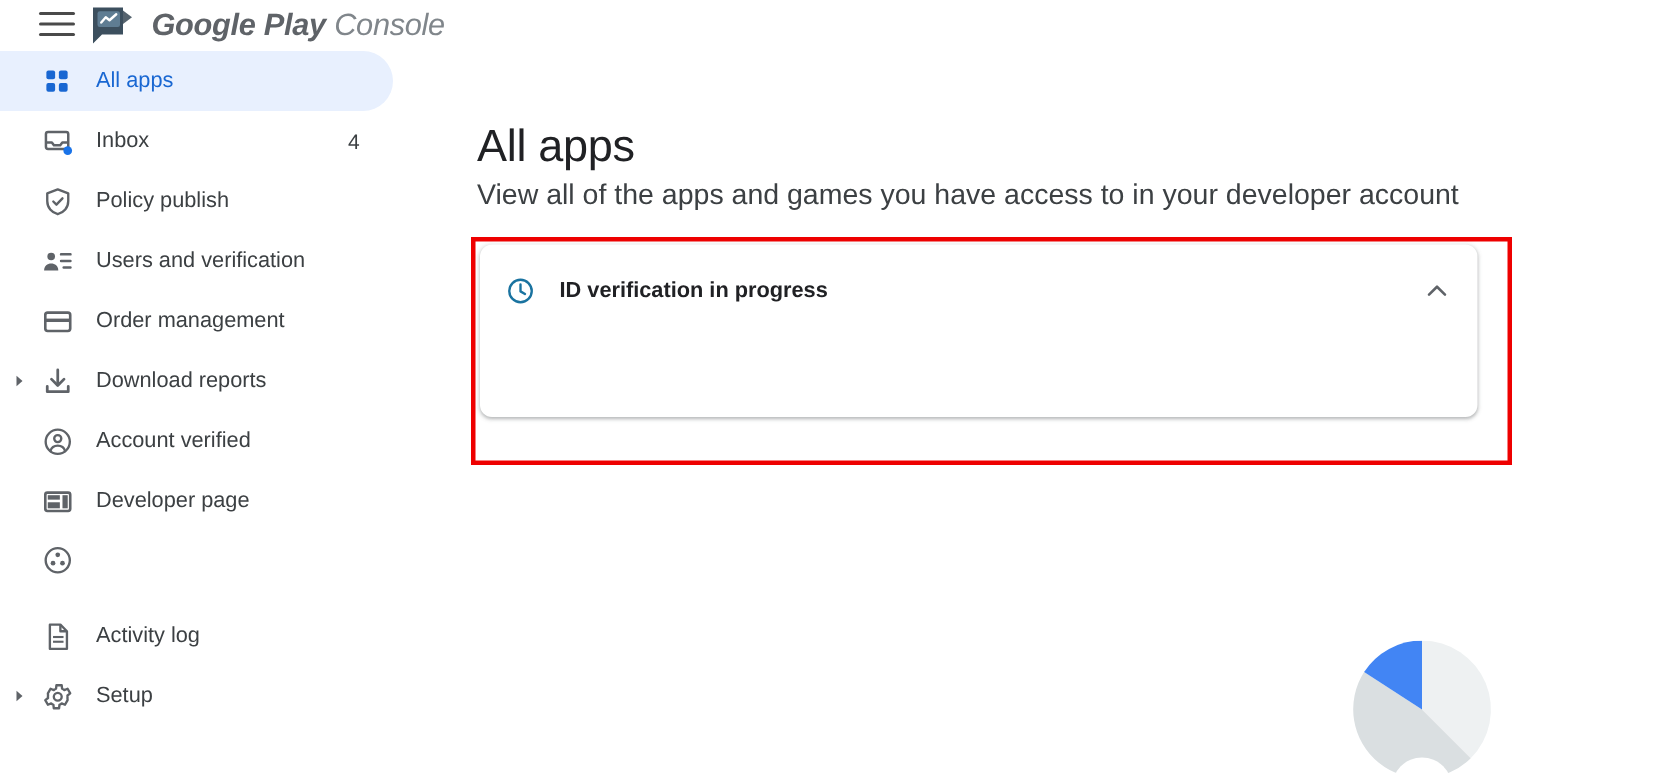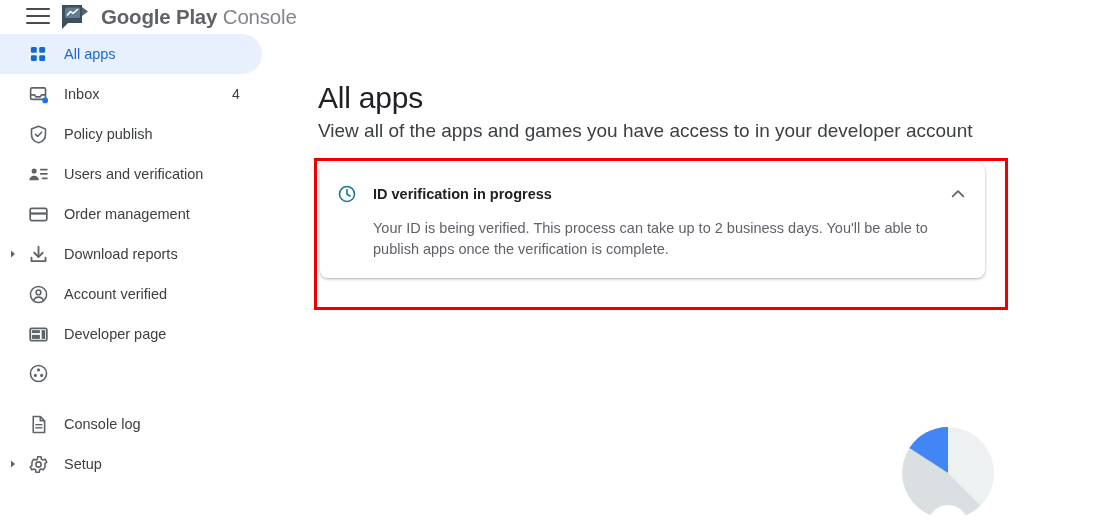--- a/index.html
+++ b/index.html
@@ -36,20 +36,21 @@
   }
   .hamburger span {
     display: block; width: 24px; height: 2px; background: #4a4a4a; border-radius: 1px;
   }
   .brand {
     position: absolute;
     left: 60px; top: 0px;
     height: 34px;
     display: flex; align-items: center; gap: 9px;
     cursor: pointer;
+    font-style: italic;
   }
   .brand-logo { width: 32px; height: 26px; display: block; }
   .brand-text {
     font-size: 20.5px;
     letter-spacing: -0.2px;
     white-space: nowrap;
   }
   .brand-text .g1 { color: #5f6368; font-weight: 600; }
   .brand-text .g2 { color: #80868b; font-weight: 400; }
 
@@ -345,21 +346,21 @@
       </div>
       <div class="nav-item">
         <span class="nav-ico">
           <svg width="21" height="21" viewBox="0 0 24 24">
             <path d="M6 2.8 h8 L19 7.8 V21.2 H6 Z" fill="none" stroke="#5f6368" stroke-width="1.8" stroke-linejoin="round"></path>
             <path d="M14 2.8 V7.8 H19" fill="none" stroke="#5f6368" stroke-width="1.8" stroke-linejoin="round"></path>
             <rect x="8.4" y="11.4" width="8" height="1.6" fill="#5f6368"></rect>
             <rect x="8.4" y="15" width="8" height="1.6" fill="#5f6368"></rect>
           </svg>
         </span>
-        <span class="nav-label">Console log</span>
+        <span class="nav-label">Activity log</span>
       </div>
       <div class="nav-item">
         <span class="expander">
           <svg width="10" height="10" viewBox="0 0 10 10">
             <path d="M3 1.5 L7 5 L3 8.5 Z" fill="#5f6368"></path>
           </svg>
         </span>
         <span class="nav-ico">
           <svg width="21" height="21" viewBox="0 0 24 24">
             <path d="M19.4 13 a7.6 7.6 0 0 0 0 -2 l2.1 -1.6 -2 -3.5 -2.5 1 a7.7 7.7 0 0 0 -1.7 -1 L15 3.2 h-4 l-0.3 2.7 a7.7 7.7 0 0 0 -1.7 1 l-2.5 -1 -2 3.5 L4.6 11 a7.6 7.6 0 0 0 0 2 l-2.1 1.6 2 3.5 2.5 -1 a7.7 7.7 0 0 0 1.7 1 l0.3 2.7 h4 l0.3 -2.7 a7.7 7.7 0 0 0 1.7 -1 l2.5 1 2 -3.5 Z" fill="none" stroke="#5f6368" stroke-width="1.8" stroke-linejoin="round"></path>
@@ -392,21 +393,20 @@
           <circle cx="12" cy="12" r="9" fill="none" stroke="#1a73a0" stroke-width="1.9"></circle>
           <path d="M12 6.8 V12.3 L15.6 14.4" fill="none" stroke="#1a73a0" stroke-width="1.9" stroke-linecap="round" stroke-linejoin="round"></path>
         </svg>
       </span>
       <div class="notice-title">ID verification in progress</div>
       <span class="notice-chevron">
         <svg width="22" height="22" viewBox="0 0 24 24">
           <path d="M6.2 14.6 L12 8.9 L17.8 14.6" fill="none" stroke="#5f6368" stroke-width="1.9" stroke-linecap="round" stroke-linejoin="round"></path>
         </svg>
       </span>
-      <div class="notice-body">Your ID is being verified. This process can take up to 2 business days. You'll be able to publish apps once the verification is complete.</div>
     </div>
 
     <div class="pie-wrap">
       <svg width="136" height="110" viewBox="0 0 136 110">
         <g transform="translate(66,46)">
           <path d="M0,0 L0,-46 A46,46 0 0 1 32.5,32.5 L0,0 Z" fill="#eef1f2"></path>
           <path d="M0,0 L32.5,32.5 A46,46 0 0 1 -38.6,-25.0 L0,0 Z" fill="#dadfe1"></path>
           <path d="M0,0 L-38.6,-25.0 A46,46 0 0 1 0,-46 L0,0 Z" fill="#4285f4"></path>
           <circle cx="0" cy="52" r="20" fill="#ffffff"></circle>
         </g>

